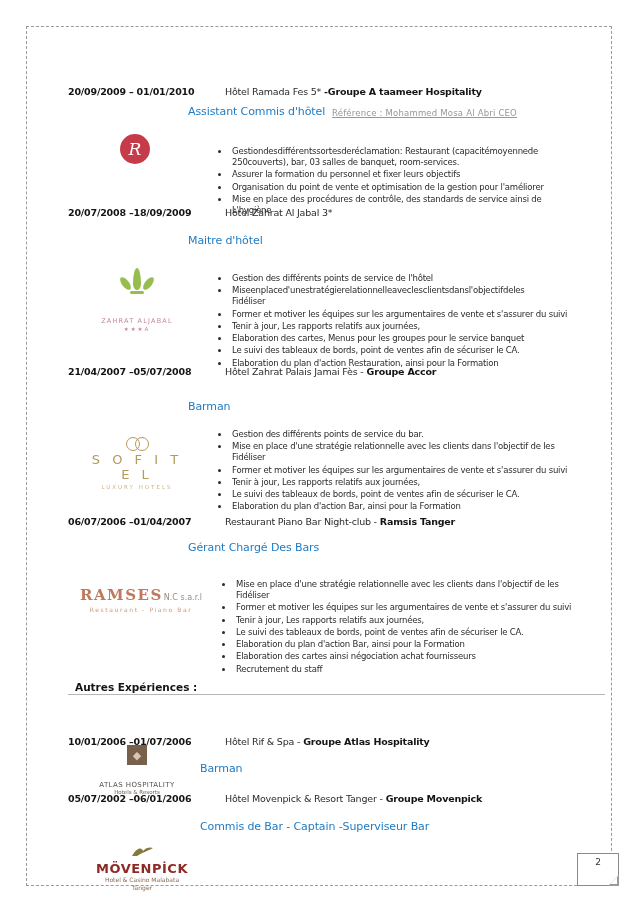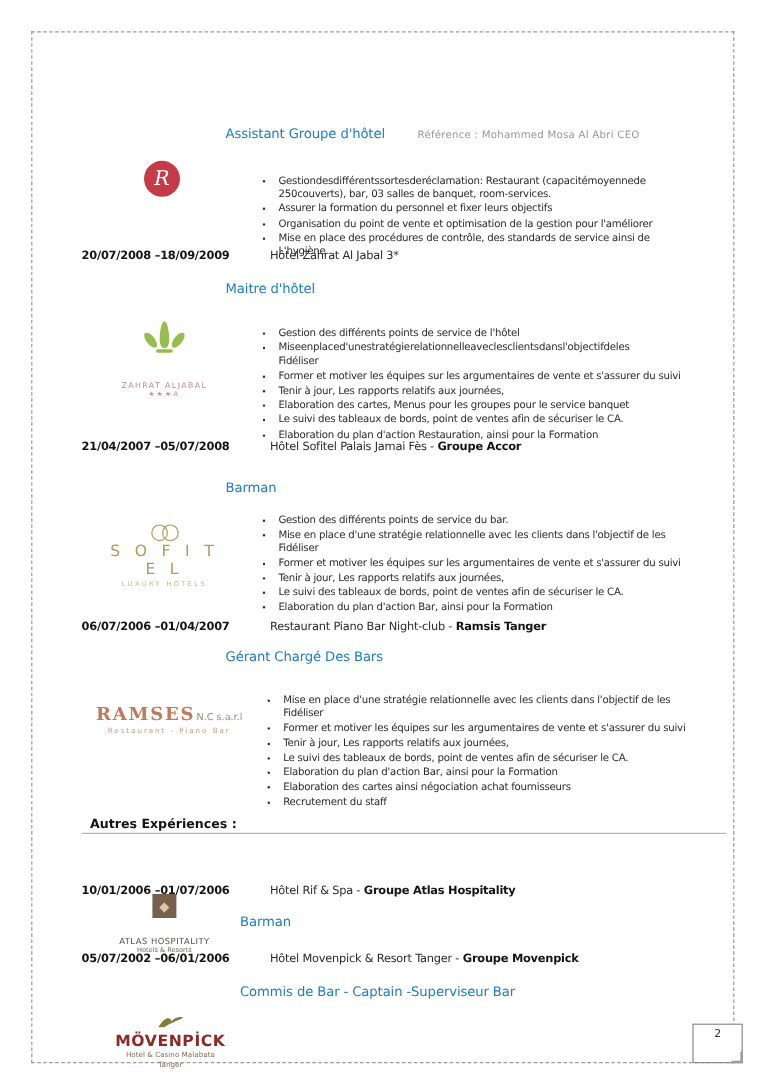--- a/index.html
+++ b/index.html
@@ -7,21 +7,21 @@
        font-family:"DejaVu Sans","Liberation Sans",sans-serif;color:#222;}
   .page-border{position:absolute;left:26px;top:26px;width:584px;height:858px;
        border:1px dashed #9a9a9a;pointer-events:none;}
 
   .row{position:absolute;left:68px;width:535px;white-space:nowrap;}
   .date{display:inline-block;width:157px;font-size:9.5px;font-weight:bold;color:#141414;letter-spacing:-0.2px;}
   .employer{font-size:9.5px;color:#2b2b2b;letter-spacing:-0.2px;}
   .group{font-size:9.5px;font-weight:bold;color:#141414;letter-spacing:-0.2px;margin-left:3px;}
 
   .job-title{position:absolute;font-size:11px;color:#1E7BC4;letter-spacing:-0.1px;}
-  .reference{position:absolute;font-size:8.5px;color:#979797;letter-spacing:0.2px;margin-left:16px;}
+  .reference{position:absolute;font-size:8.5px;color:#979797;text-decoration:underline;letter-spacing:0.2px;}
 
   ul.bullets{position:absolute;margin:11px;padding:0 0 0 13px;list-style:disc outside;}
   ul.bullets li{font-size:8.5px;color:#2b2b2b;line-height:1.32;letter-spacing:-0.2px;
        white-space:pre-line;margin:0 0 1px 0;padding-left:2px;}
 
   .logo-block{position:absolute;text-align:center;}
 
   
   .ramada-circle{width:30px;height:30px;border-radius:50%;background:#C63B49;margin:0 auto;
        display:flex;align-items:center;justify-content:center;}
@@ -73,21 +73,24 @@
        border-width:0 0 11px 11px;border-color:transparent transparent #9a9a9a transparent;}
   .fold:after{content:"";position:absolute;left:-9px;top:2px;width:0;height:0;border-style:solid;
        border-width:0 0 7px 7px;border-color:transparent transparent #ffffff transparent;}
 </style>
 </head>
 <body>
 
 <div class="doc">
   <div class="page-border"></div>
 
-  <div class="job-title" style="top:105px;left:188px">Assistant Groupe d'hôtel</div>
+  <div class="row" style="top:80px">
+    <span class="date">20/09/2009 – 01/01/2010</span><span class="employer">Hôtel Ramada Fes 5*</span><span class="group">-Groupe A taameer Hospitality</span>
+  </div>
+  <div class="job-title" style="top:105px;left:188px">Assistant Commis d'hôtel</div>
   <div class="reference" style="top:108px;left:332px">Référence : Mohammed  Mosa  Al  Abri  CEO</div>
   <div class="logo-block" style="top:134px;left:75px;width:120px">
     <div class="ramada-circle">
         <span class="ramada-r">R</span>
       </div>
   </div>
   <ul class="bullets" style="top:135px;left:206px;width:392px">
       <li>Gestiondesdifférentssortesderéclamation: Restaurant (capacitémoyennede
 250couverts), bar, 03 salles de banquet, room-services.</li>
       <li>Assurer la formation du personnel et fixer leurs objectifs</li>
@@ -115,21 +118,21 @@
       <li>Miseenplaced'unestratégierelationnelleaveclesclientsdansl'objectifdeles
 Fidéliser</li>
       <li>Former et motiver les équipes sur les argumentaires de vente et s'assurer du suivi</li>
       <li>Tenir à jour, Les rapports relatifs aux journées,</li>
       <li>Elaboration des cartes, Menus pour les groupes pour le service banquet</li>
       <li>Le suivi des tableaux de bords, point de ventes afin de sécuriser le CA.</li>
       <li>Elaboration du plan d'action Restauration, ainsi pour la Formation</li>
     </ul>
 
   <div class="row" style="top:360px">
-    <span class="date">21/04/2007 –05/07/2008</span><span class="employer">Hôtel Sofitel Palais Jamai Fès -</span><span class="group">Groupe Accor</span>
+    <span class="date">21/04/2007 –05/07/2008</span><span class="employer">Hôtel Zahrat Palais Jamai Fès -</span><span class="group">Groupe Accor</span>
   </div>
   <div class="job-title" style="top:400px;left:188px">Barman</div>
   <div class="logo-block" style="top:433px;left:82px;width:110px">
     <div class="rings"><i class="ring"></i><i class="ring"></i></div>
     <div class="sofitel-word">S O F I T E L</div>
     <div class="sofitel-tag">LUXURY HOTELS</div>
   </div>
   <ul class="bullets" style="top:418px;left:206px;width:392px">
       <li>Gestion des différents points de service du bar.</li>
       <li>Mise en place d'une stratégie relationnelle avec les clients dans l'objectif de les

